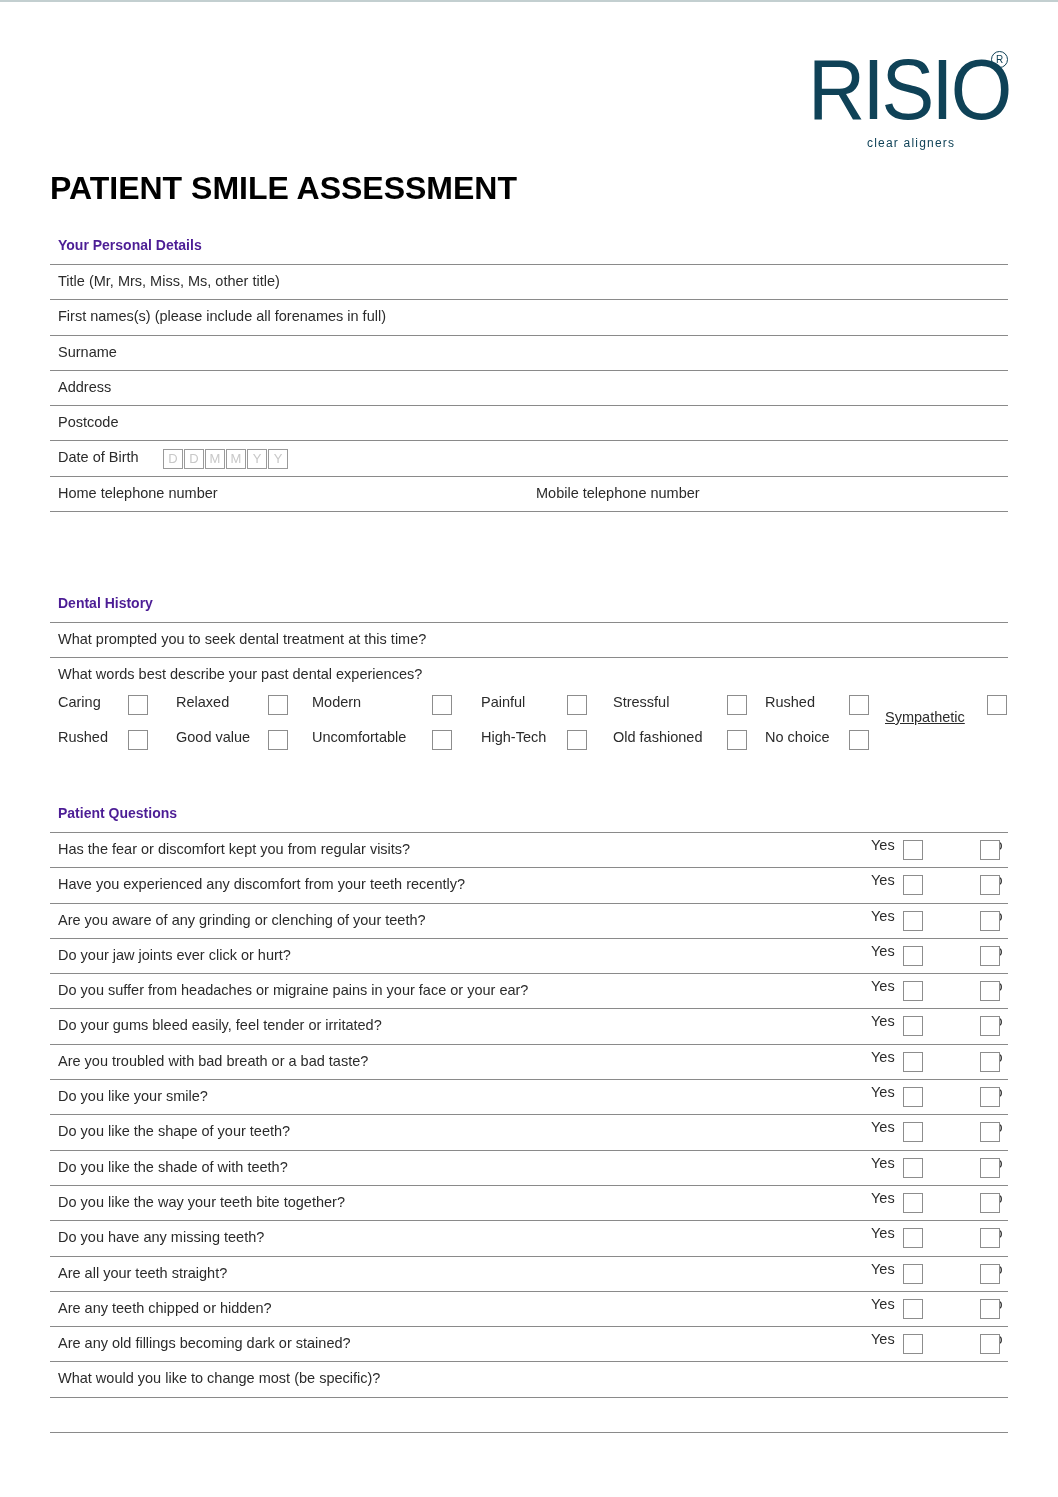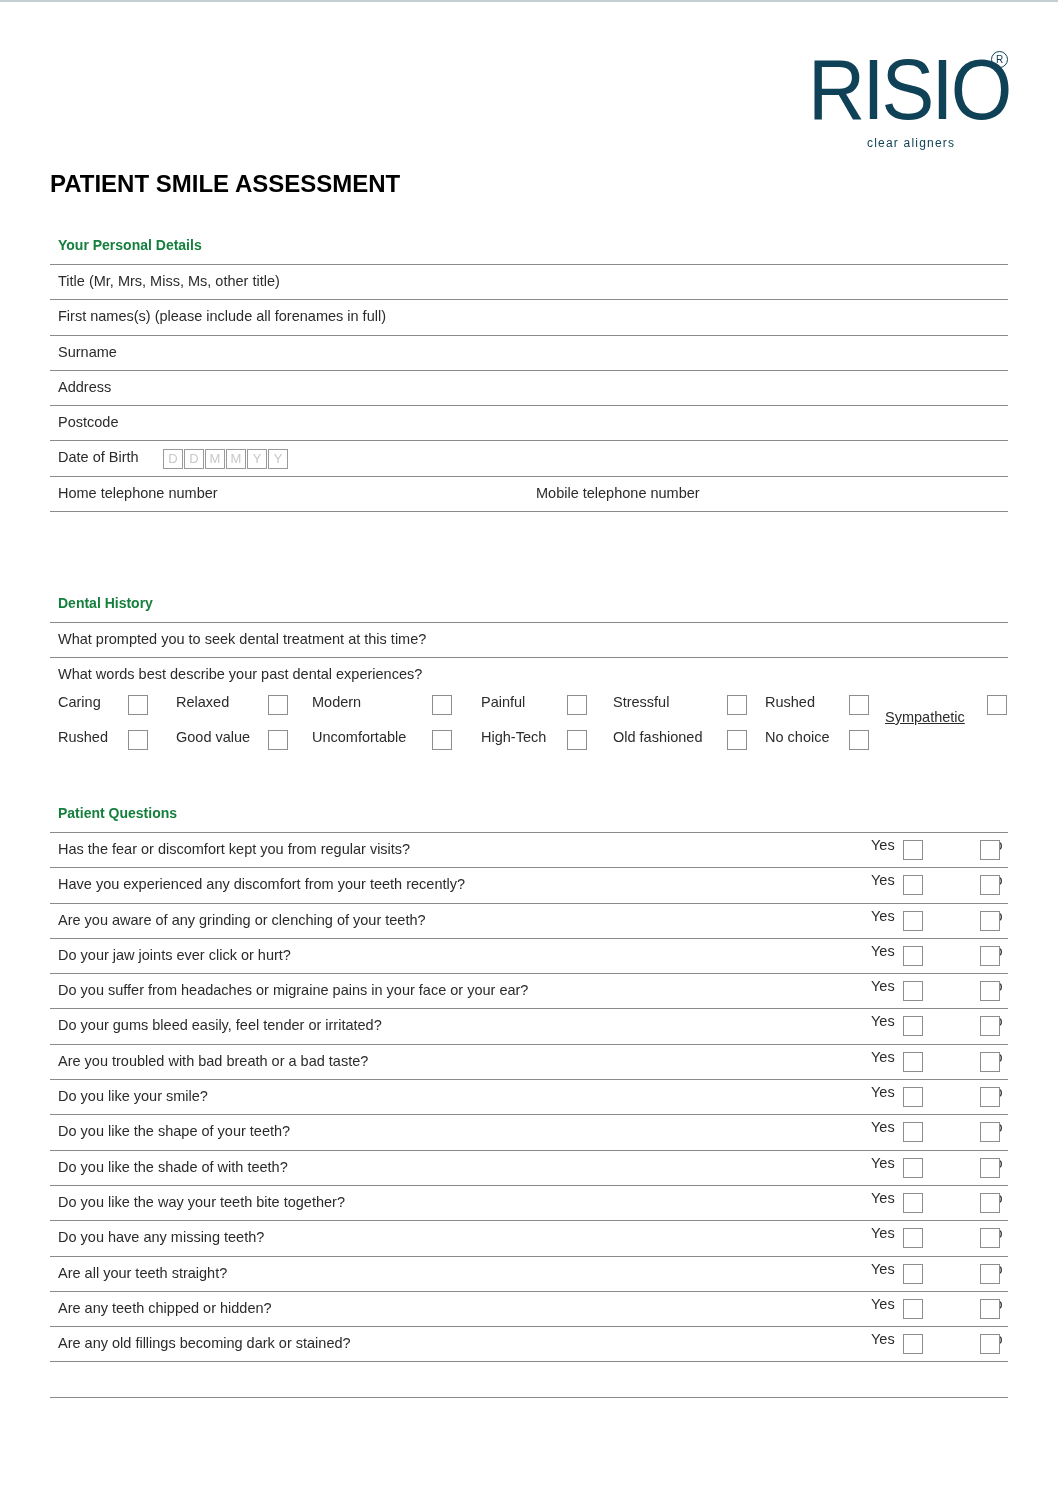--- a/index.html
+++ b/index.html
@@ -23,27 +23,27 @@
     border: 1.5px solid #0f4257; border-radius: 50%;
     font-size: 10px; line-height: 15px; text-align: center; color: #0f4257;
   }
   .logo-tag {
     position: absolute; left: 59px; top: 90px;
     font-size: 12px; letter-spacing: 1.2px; color: #0f4257;
   }
 
   .page-title {
     position: absolute; left: 50px; top: 170px;
-    font-size: 24px; font-weight: 700; color: #000; letter-spacing: 0px;
+    font-size: 32px; font-weight: 700; color: #000; letter-spacing: 0px;
   }
 
   .section { position: absolute; left: 50px; width: 958px; }
   .section-heading {
     height: 35px; line-height: 30px; padding-left: 8px;
-    font-size: 14px; font-weight: 700; color: #15803d;
+    font-size: 14px; font-weight: 700; color: #4c1d95;
     border-bottom: 1.5px solid #8a8a8a; box-sizing: border-box;
   }
   .row {
     position: relative; height: 35.3px; box-sizing: border-box;
     border-bottom: 1.5px solid #8a8a8a;
     font-size: 14.5px; color: #2b2b2b;
   }
   .row .lbl { position: absolute; left: 8px; top: 8px; white-space: nowrap; }
   .row .lbl2 { position: absolute; left: 486px; top: 8px; white-space: nowrap; }
 
@@ -254,14 +254,17 @@
         <div class="cbox no-box"></div>
       </div>
       <div class="row q-row">
         <span class="lbl">Are any old fillings becoming dark or stained?</span>
         <span class="yes-lbl">Yes</span>
         <div class="cbox yes-box"></div>
         <span class="no-lbl">No</span>
         <div class="cbox no-box"></div>
       </div>
     </div>
+  <div class="row">
+    <span class="lbl">What would you like to change most (be specific)?</span>
+  </div>
   <div class="row"></div>
 </div>
 
 </body></html>

